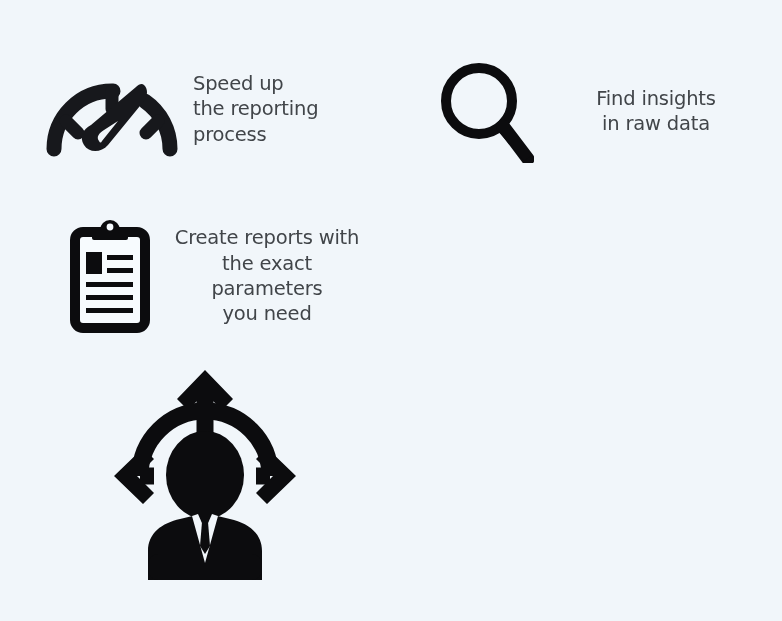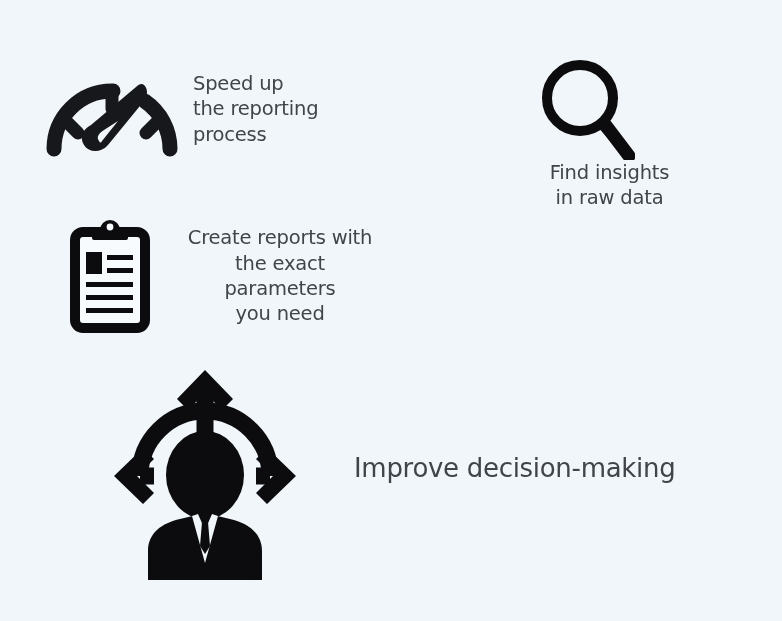--- a/index.html
+++ b/index.html
@@ -53,41 +53,40 @@
     width: 190px;
     margin-left: 14px;
   }
 
   
   #feature-insights {
     left: 436px;
     top: 56px;
     width: 300px;
     height: 110px;
-    flex-direction: column;
   }
   #feature-insights .feature-label {
     font-size: 19.5px;
     text-align: center;
     width: 150px;
     margin-left: 47px;
   }
 
   
   #feature-reports {
     left: 70px;
     top: 218px;
     width: 320px;
     height: 116px;
   }
   #feature-reports .feature-label {
     font-size: 19.5px;
     text-align: center;
     width: 200px;
-    margin-left: 30px;
+    margin-left: 17px;
   }
 
   
   #feature-visualize {
     left: 424px;
     top: 226px;
     width: 300px;
     height: 100px;
   }
   #feature-visualize .feature-label {
@@ -193,16 +192,15 @@
       <path d="M48 222 L48 193 C48 175 62 165 80 161 L105 155 L130 161
                C148 165 162 175 162 193 L162 222 Z" fill="#0c0c0e"></path>
       <rect x="48" y="196" width="114" height="26" rx="10" fill="#0c0c0e"></rect>
 
       <path d="M92 158 L105 205 L118 158 L112 156 L105 172 L98 156 Z" fill="#f1f6fa"></path>
 
       <path d="M99 155 L111 155 L108 164 L102 164 Z" fill="#0c0c0e"></path>
 
       <path d="M102 164 L108 164 L110 188 L105 196 L100 188 Z" fill="#0c0c0e"></path>
     </svg>
-    <div class="feature-label">Improve decision-making</div>
   </div>
 
 </div>
 
 </body></html>

